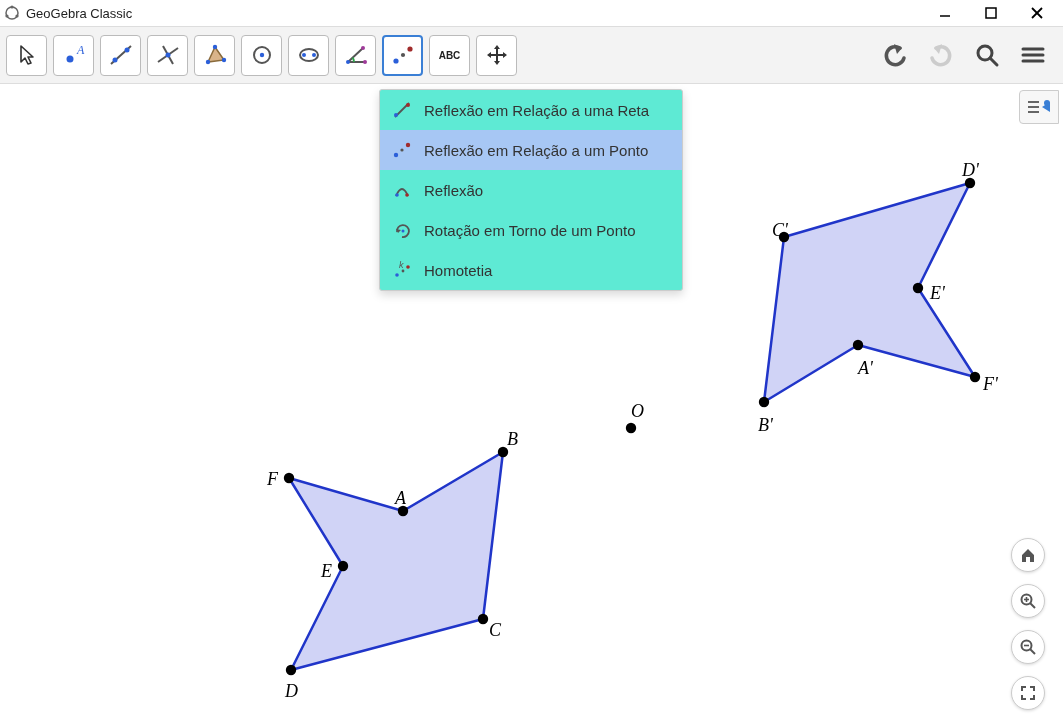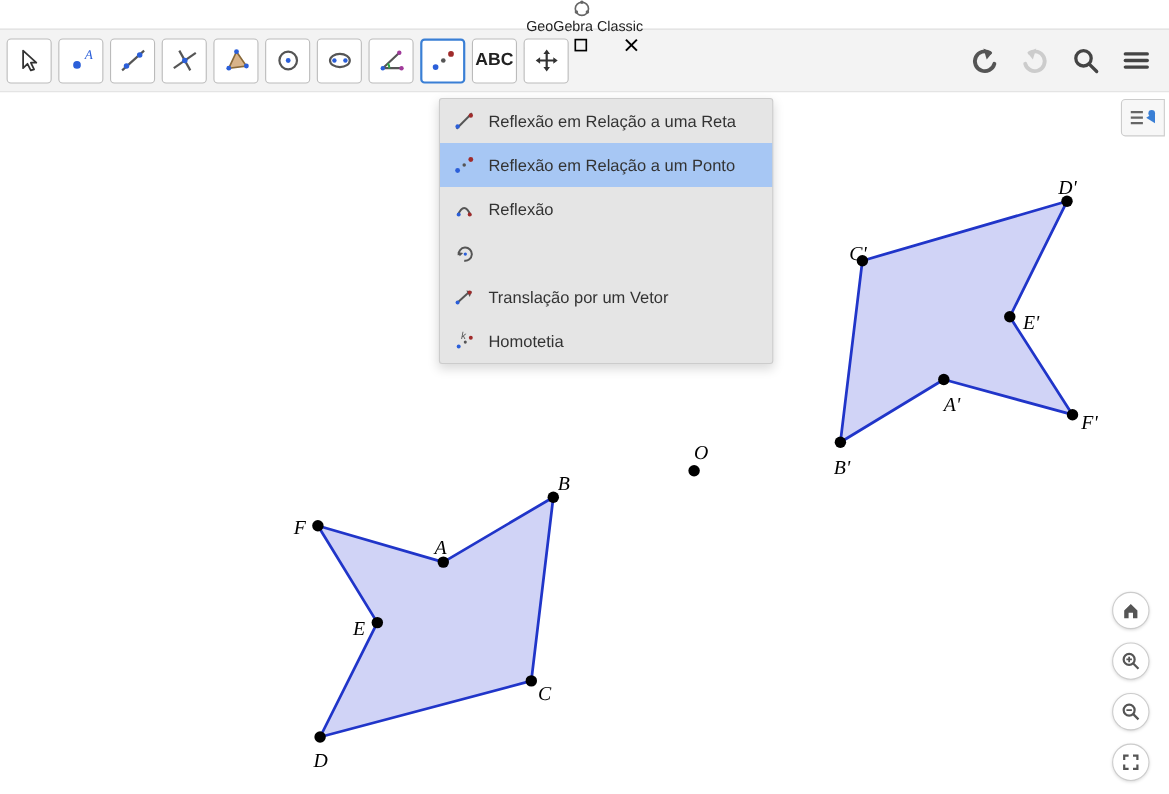--- a/index.html
+++ b/index.html
@@ -14,21 +14,20 @@
   }
   
   .title-bar {
     height: 26px;
     display: flex;
     align-items: center;
     padding: 0 4px;
     background: #fff;
     font-size: 13px;
     color: #222;
-    flex-direction: column;
   }
   .title-bar .logo {
     width: 16px; height: 16px;
     margin-right: 6px;
   }
   .title-bar .title { flex: 1; }
   .window-controls { display: flex; gap: 18px; padding-right: 8px; }
   .win-btn { width: 28px; height: 20px; display:flex; align-items:center; justify-content:center; cursor:pointer; }
   
   .toolbar {
@@ -55,24 +54,24 @@
     border: 2px solid #3a7fd5;
   }
   .tool-btn svg { display:block; }
   .right-tools { display:flex; align-items:center; gap:10px; padding-right:6px; }
   .right-tools .icon-btn {
     width: 36px; height:36px; display:flex; align-items:center; justify-content:center; cursor:pointer;
   }
   
   .dropdown {
     position: absolute;
-    left: 399px;
+    left: 379px;
     top: 89px;
     width: 304px;
-    background: #e5e5e5;
+    background: #5eead4;
     border: 1px solid #ccc;
     border-radius: 3px;
     box-shadow: 0 4px 10px rgba(0,0,0,0.15);
     font-size: 15px;
     color: #333;
     z-index: 10;
   }
   .dropdown-item {
     display:flex;
     align-items:center;
@@ -227,21 +226,21 @@
 
     <div class="tool-btn active">
       <svg width="26" height="26">
           <circle cx="6" cy="19" r="2.6" fill="#2b5fd9"></circle>
           <circle cx="13" cy="13" r="2.1" fill="#555"></circle>
           <circle cx="20" cy="7" r="2.6" fill="#a02b2b"></circle>
         </svg>
     </div>
 
     <div class="tool-btn">
-      <span style="font-size:16px; font-weight:600; color:#222;">ABC</span>
+      <span style="font-size:10px; font-weight:600; color:#222;">ABC</span>
     </div>
 
     <div class="tool-btn">
       <svg width="26" height="26">
         <path d="M13 3 L16 7 L10 7 Z M13 23 L16 19 L10 19 Z M3 13 L7 10 L7 16 Z M23 13 L19 10 L19 16 Z" fill="#333"></path>
         <line x1="13" y1="6" x2="13" y2="20" stroke="#333" stroke-width="2"></line>
           <line x1="6" y1="13" x2="20" y2="13" stroke="#333" stroke-width="2"></line>
       </svg>
     </div>
   </div>
@@ -342,29 +341,21 @@
           <circle cx="15" cy="15" r="1.8" fill="#a02b2b"></circle>
         </svg></span>
     <span>Reflexão</span>
   </div>
   <div class="dropdown-item">
     <span class="dd-icon"><svg width="20" height="20">
           <path d="M5 12 A6 6 0 1 1 10 17" fill="none" stroke="#555" stroke-width="1.8"></path>
           <path d="M4 9 L6 13 L9 10 Z" fill="#555"></path>
           <circle cx="11" cy="11" r="1.5" fill="#2b5fd9"></circle>
         </svg></span>
-  </div>
-  <div class="dropdown-item">
-    <span class="dd-icon"><svg width="20" height="20">
-          <line x1="3" y1="16" x2="14" y2="6" stroke="#555" stroke-width="1.8"></line>
-          <path d="M12 4 L17 5 L15 10 Z" fill="#555"></path>
-          <circle cx="4" cy="15" r="1.8" fill="#2b5fd9"></circle>
-          <circle cx="15" cy="6" r="1.8" fill="#a02b2b"></circle>
-        </svg></span>
-    <span>Translação por um Vetor</span>
+    <span>Rotação em Torno de um Ponto</span>
   </div>
   <div class="dropdown-item">
     <span class="dd-icon"><svg width="20" height="20">
           <text x="7" y="8" font-size="9" font-style="italic" fill="#555">k</text>
           <circle cx="5" cy="15" r="1.8" fill="#2b5fd9"></circle>
           <circle cx="11" cy="11" r="1.4" fill="#555"></circle>
           <circle cx="16" cy="7" r="1.8" fill="#a02b2b"></circle>
         </svg></span>
     <span>Homotetia</span>
   </div>

